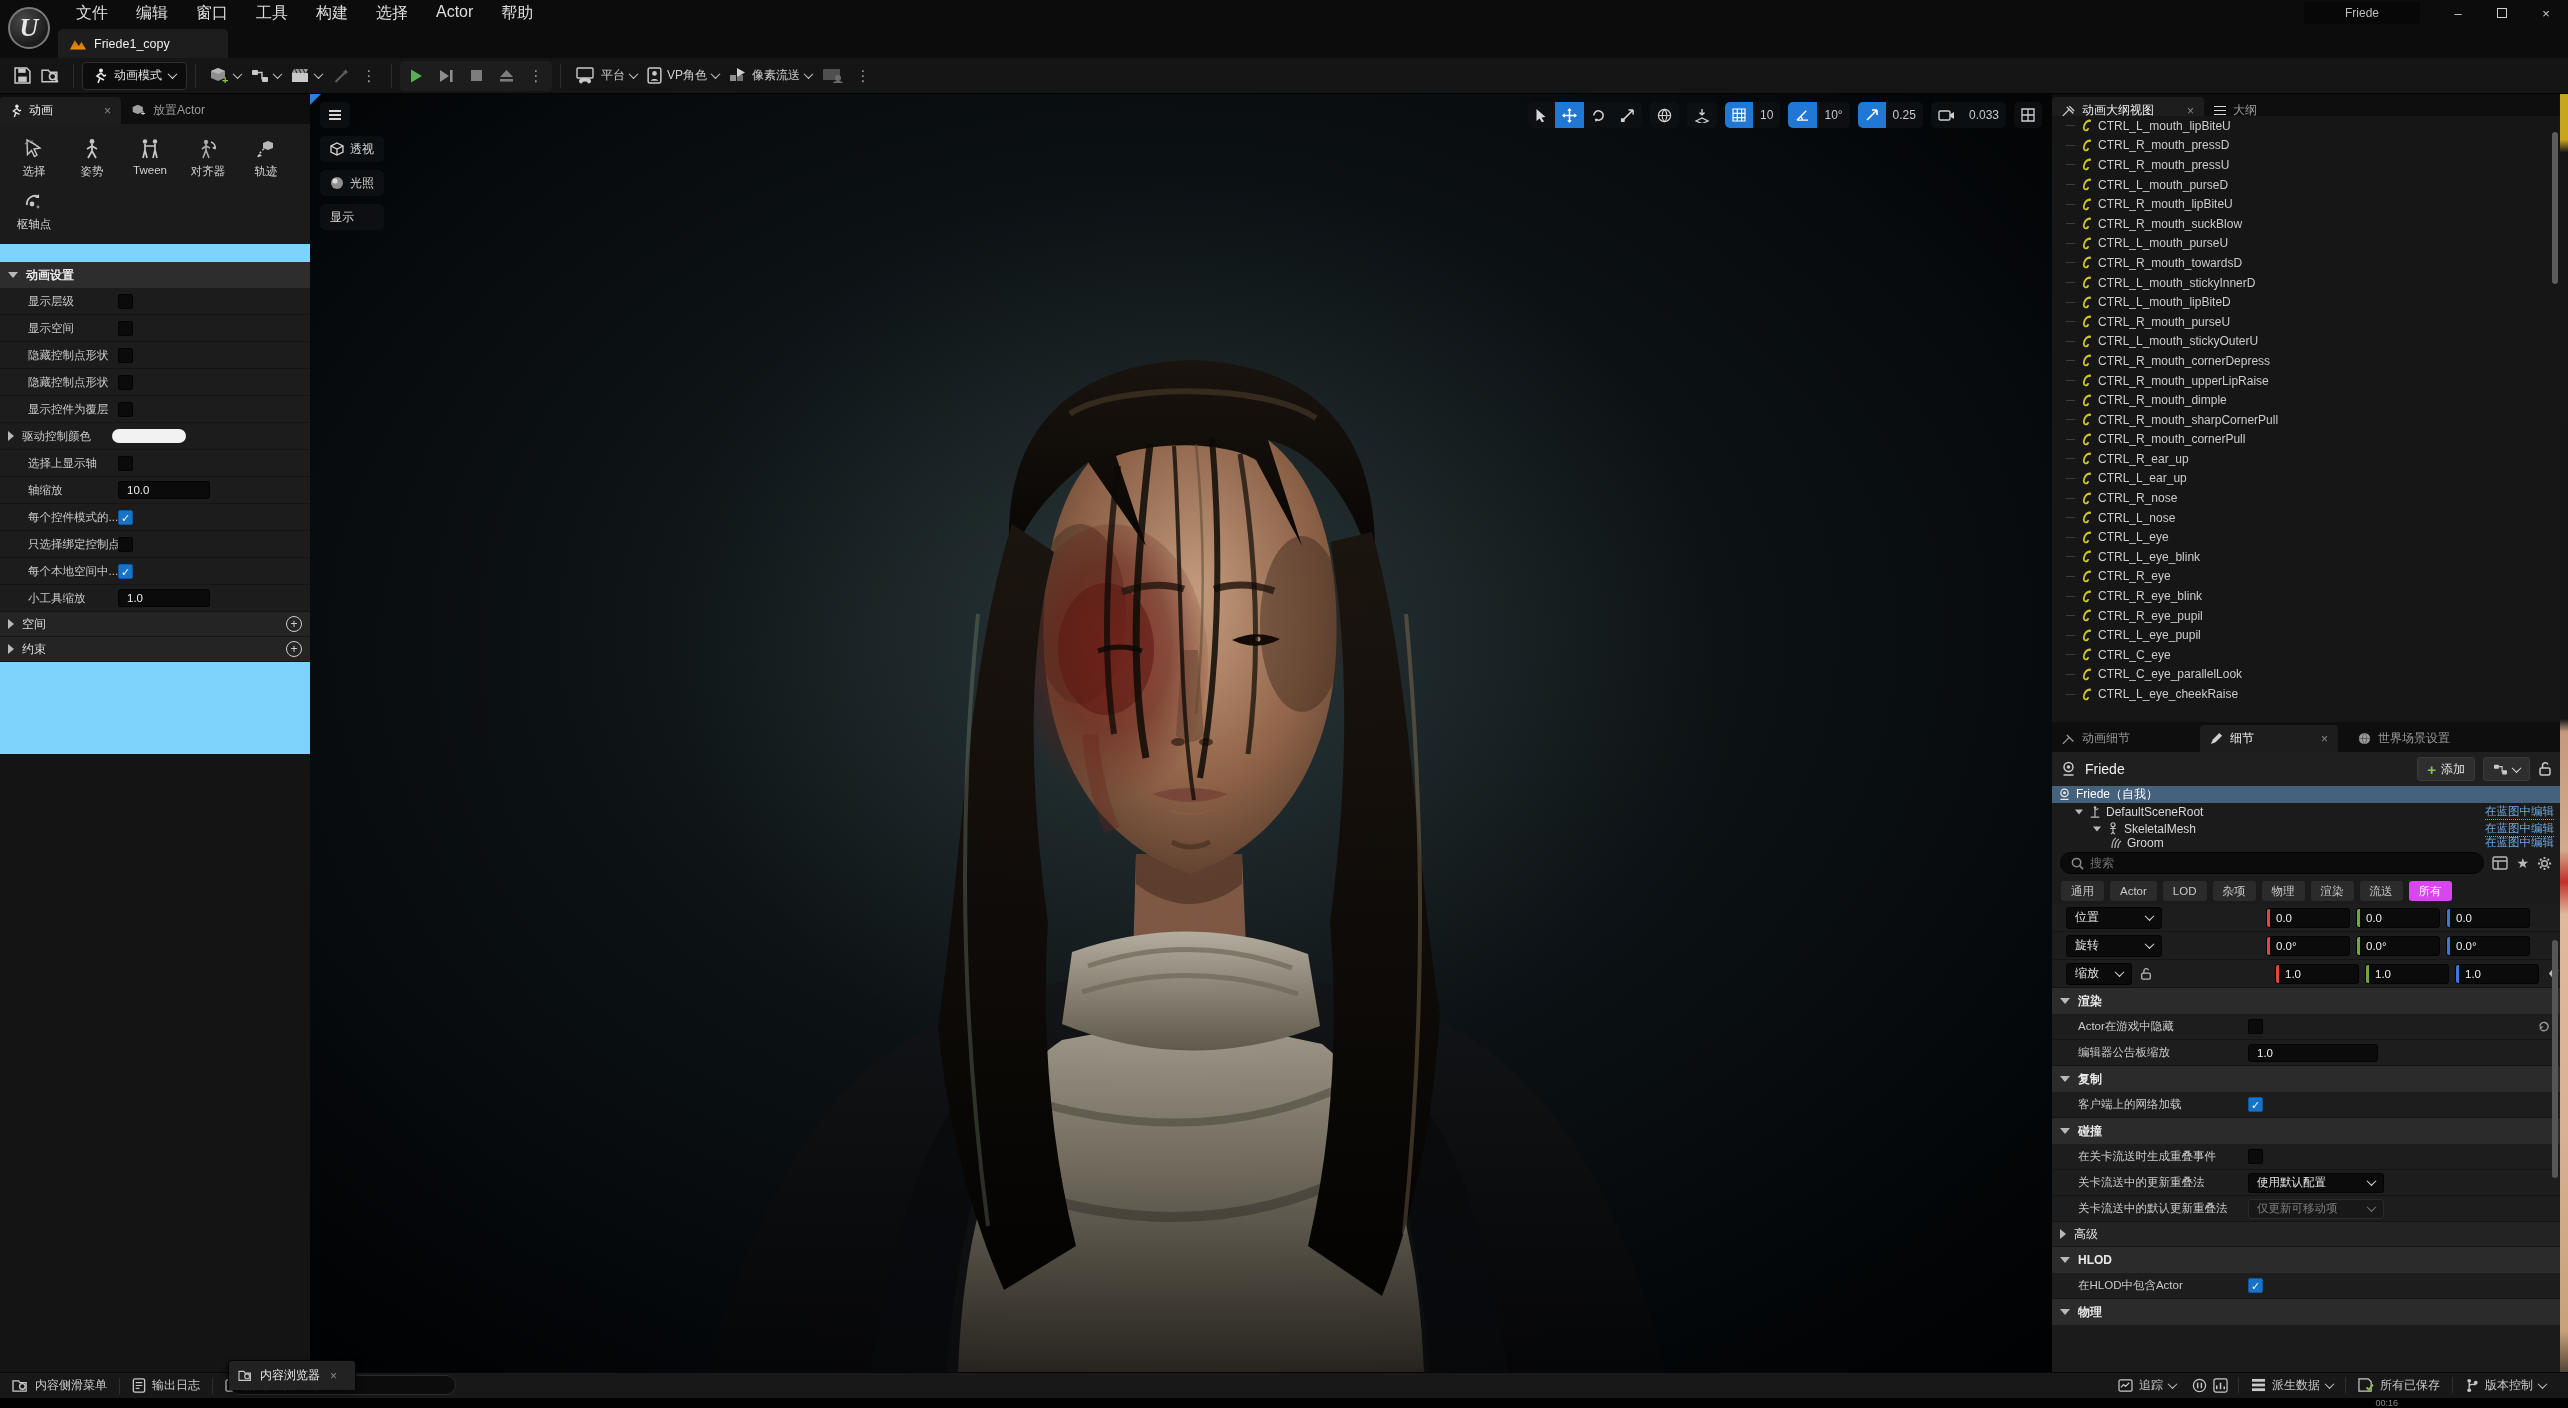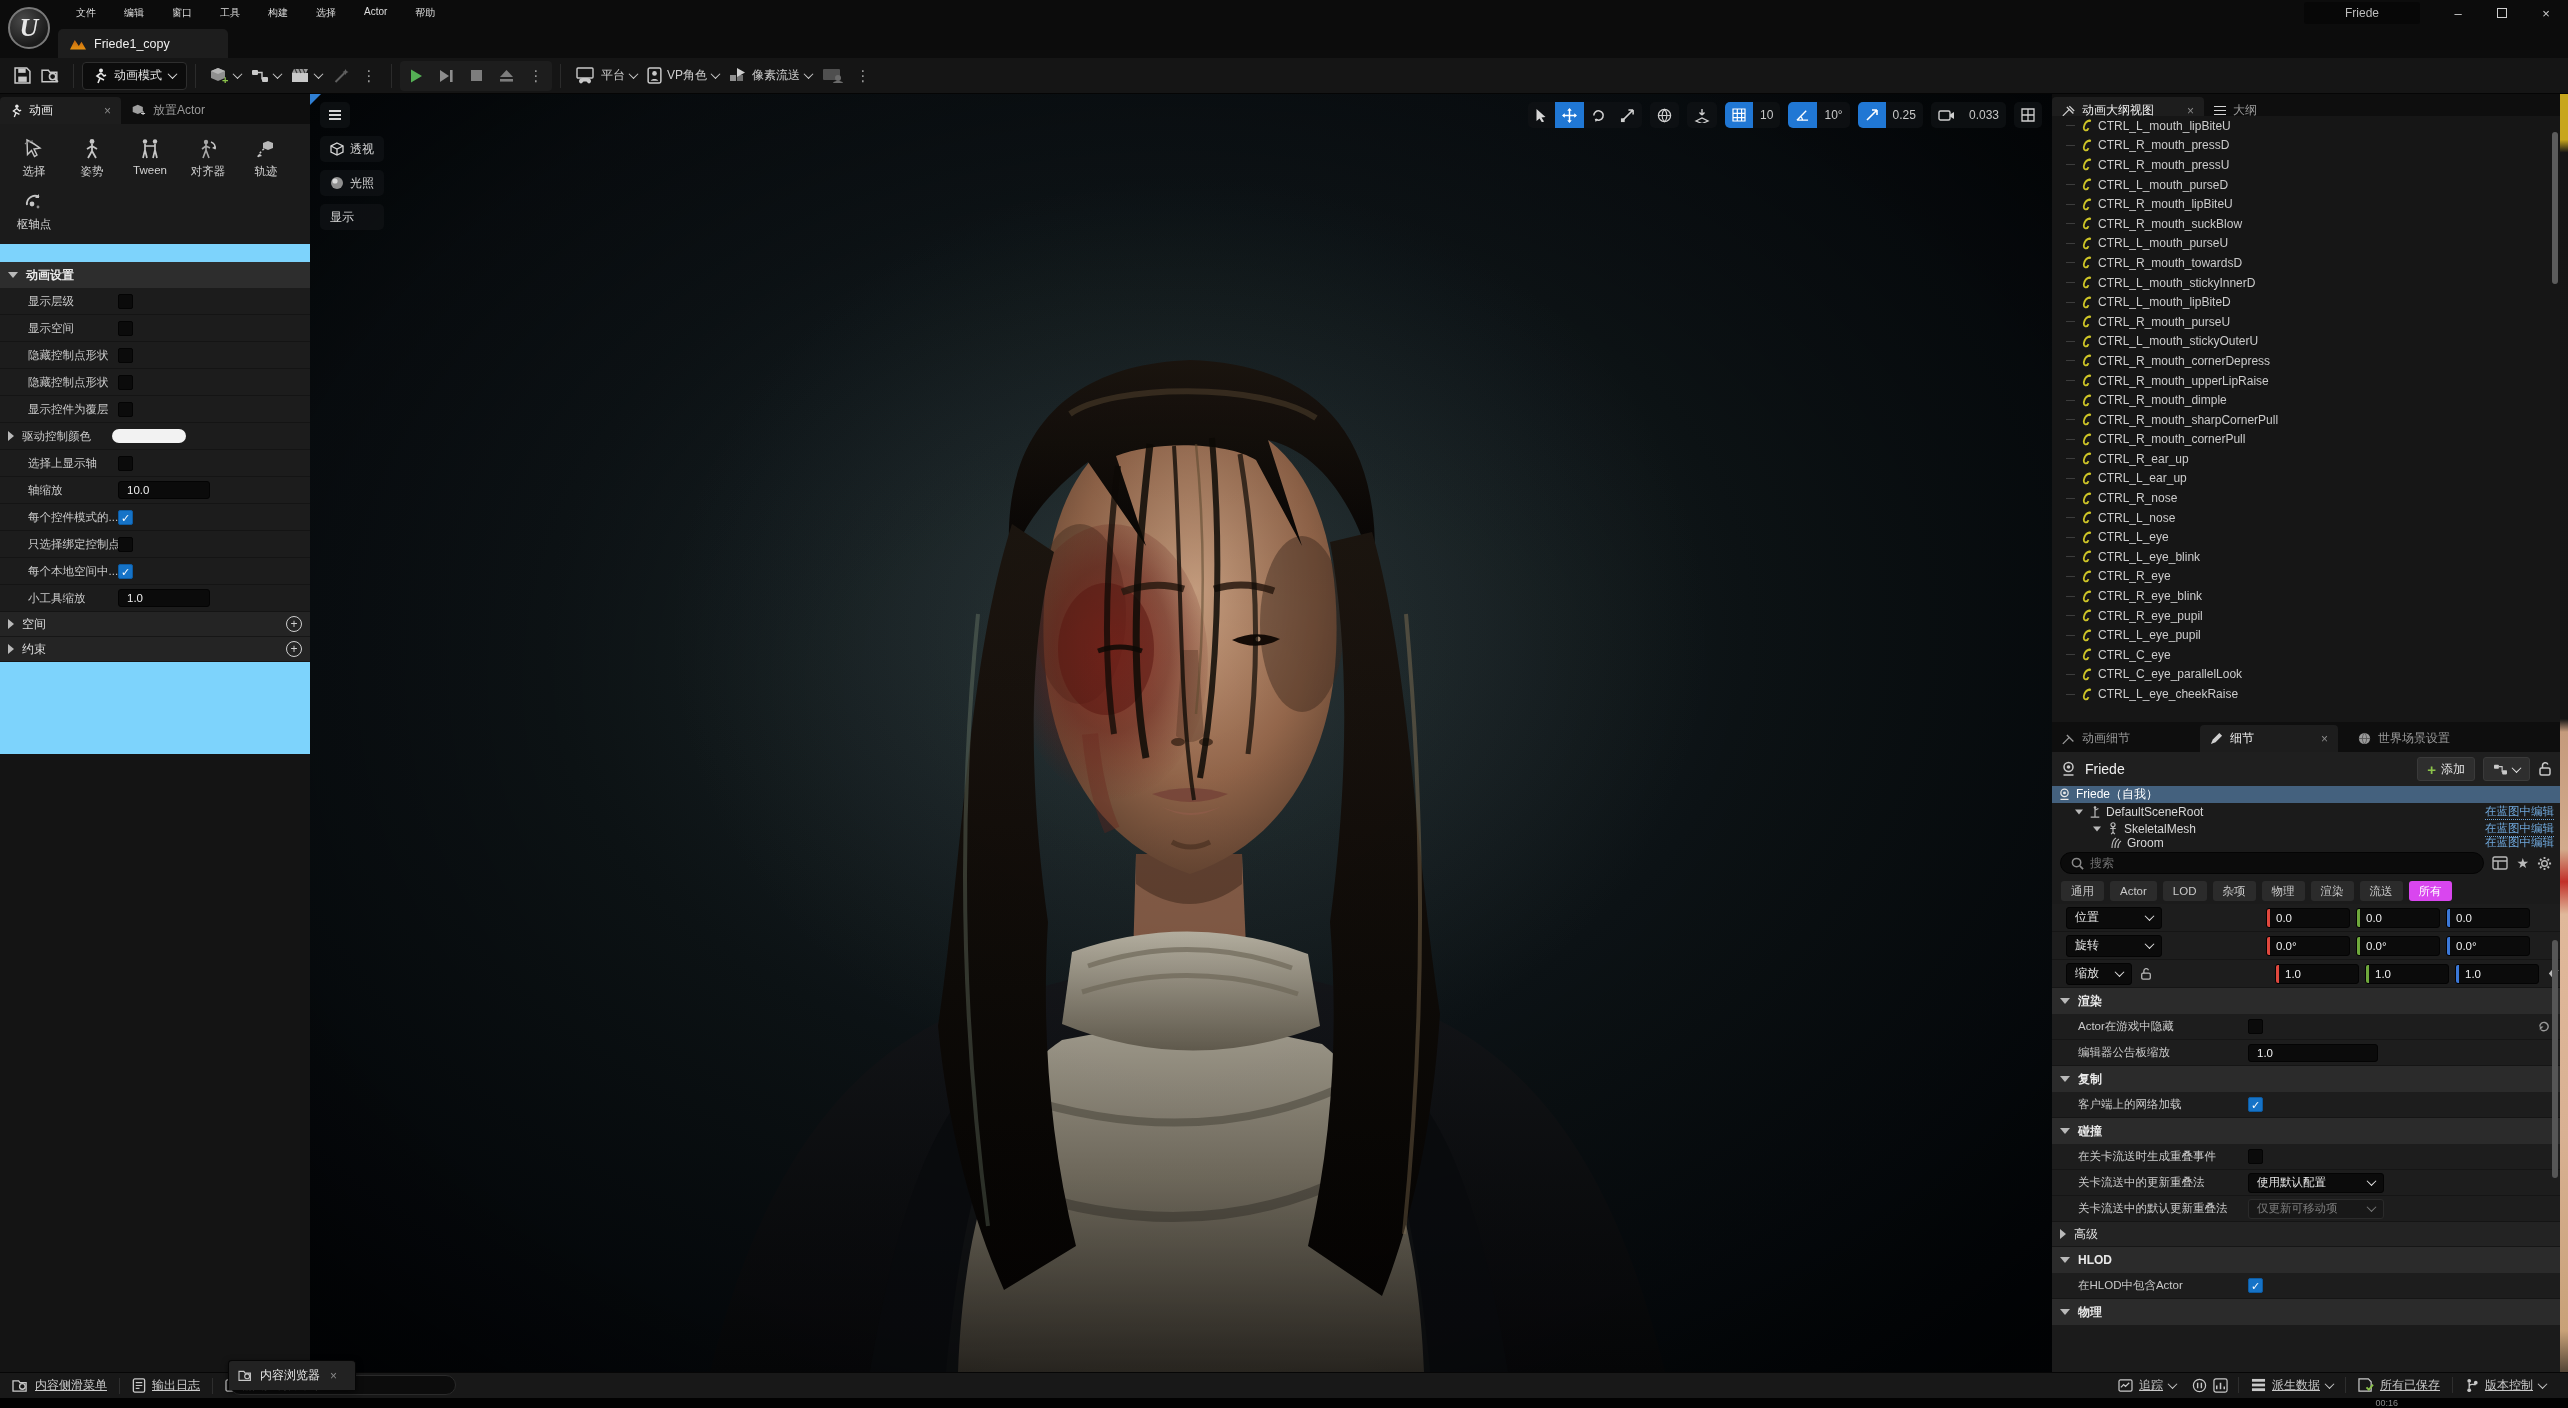--- a/index.html
+++ b/index.html
@@ -6,21 +6,21 @@
   *{box-sizing:border-box;font-family:"Liberation Sans","DejaVu Sans",sans-serif;-webkit-user-select:none;user-select:none;}
   #app{position:relative;width:2568px;height:1408px;background:#0d0d0d;overflow:hidden;color:#cfcfcf;font-size:12px;}
 
   
   #titlebar{position:absolute;left:0;top:0;width:2568px;height:26px;background:#0c0c0c;display:flex;align-items:center;}
   #logo{position:absolute;left:8px;top:7px;width:42px;height:42px;border-radius:50%;
     background:radial-gradient(circle at 35% 30%,#4a4a4a,#1b1b1b 70%);border:2px solid #7a7a7a;z-index:30;
     display:flex;align-items:center;justify-content:center;color:#e8e8e8;font-family:"Liberation Serif",serif;
     font-size:26px;font-style:italic;font-weight:bold;}
   #menus{display:flex;margin-left:64px;gap:4px;}
-  .menu-item{padding:4px 12px;color:#dedede;font-size:10px;cursor:default;}
+  .menu-item{padding:4px 12px;color:#dedede;font-size:16px;cursor:default;}
   #win-title{position:absolute;right:148px;top:2px;width:116px;height:22px;background:#070707;border-radius:3px;
     color:#bdbdbd;display:flex;align-items:center;justify-content:center;font-size:12px;}
   #win-btns{position:absolute;right:0;top:0;height:26px;display:flex;}
   .winbtn{width:44px;height:26px;display:flex;align-items:center;justify-content:center;color:#cfcfcf;font-size:13px;}
   .maxbox{width:10px;height:10px;border:1.3px solid #cfcfcf;}
 
   
   #tabrow{position:absolute;left:0;top:26px;width:2568px;height:32px;background:#0c0c0c;}
   #doc-tab{position:absolute;left:58px;top:3px;width:170px;height:29px;background:#1d1d1d;border-radius:5px 5px 0 0;
     display:flex;align-items:center;gap:8px;padding:0 12px;color:#efefef;font-size:12.5px;}
@@ -104,21 +104,21 @@
   .ddl{height:20px;background:#0b0b0b;border:1px solid #040404;border-radius:3px;display:flex;align-items:center;justify-content:space-between;gap:8px;padding:0 8px;color:#e6e6e6;font-size:11.5px;}
   .ddl.disabled{opacity:.45;border:1px solid #3a3a3a;background:#141414;}
   #det-scroll{position:absolute;right:2px;top:218px;width:6px;height:238px;background:#565656;border-radius:3px;}
   .reset-ic{margin-left:auto;margin-right:10px;color:#9a9a9a;}
 
   #right-sliver{position:absolute;left:2560px;top:94px;width:8px;height:1302px;
     background:linear-gradient(180deg,#c7a61c 0%,#c7a61c 3.5%,#151515 4.5%,#141414 48%,#c59a7c 49%,#d2ab8c 58%,#c23029 60.5%,#e0b89a 63%,#d8b092 80%,#c8a178 95%,#101010 100%);}
 
   
   #statusbar{position:absolute;left:0;top:1372px;width:2568px;height:26px;background:#181818;border-top:1px solid #060606;display:flex;align-items:center;font-size:12px;color:#cccccc;}
-  .sb-item{display:flex;align-items:center;gap:6px;padding:0 12px;height:100%;text-decoration:underline;}
+  .sb-item{display:flex;align-items:center;gap:6px;padding:0 12px;height:100%;}
   .sb-sep{width:1px;height:16px;background:#2e2e2e;}
   #console-input{position:absolute;left:230px;top:1375px;width:226px;height:20px;background:#0c0c0c;border:1px solid #2a2a2a;border-radius:10px;color:#5d5d5d;display:flex;align-items:center;padding:0 10px;font-size:11.5px;overflow:hidden;white-space:nowrap;}
   #cb-tab{position:absolute;left:228px;top:1360px;width:128px;height:30px;background:#222222;border:1px solid #060606;border-bottom:none;border-radius:4px 4px 0 0;display:flex;align-items:center;gap:7px;padding:0 9px;color:#e8e8e8;z-index:10;box-shadow:0 2px 6px rgba(0,0,0,.6);}
   #sb-right{position:absolute;right:10px;top:1372px;height:26px;display:flex;align-items:center;color:#c8c8c8;}
   #bottomstrip{position:absolute;left:0;top:1398px;width:2568px;height:10px;background:#020202;color:#8a8a8a;font-size:9px;display:flex;align-items:center;justify-content:flex-end;padding-right:170px;}
 </style>
 </head>
 <body>
 
 <div id="app">

